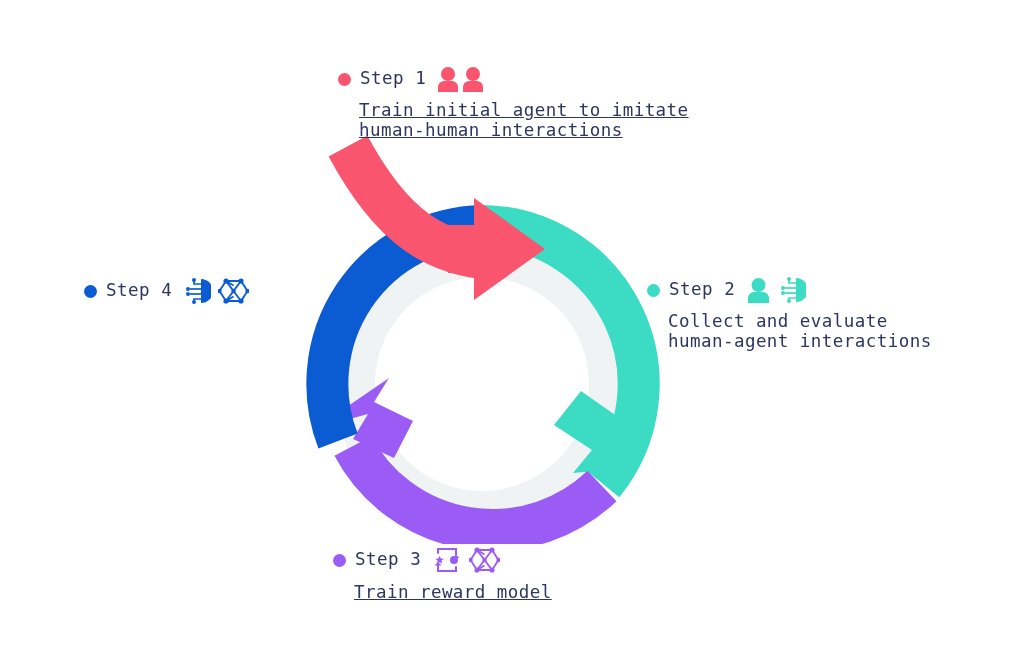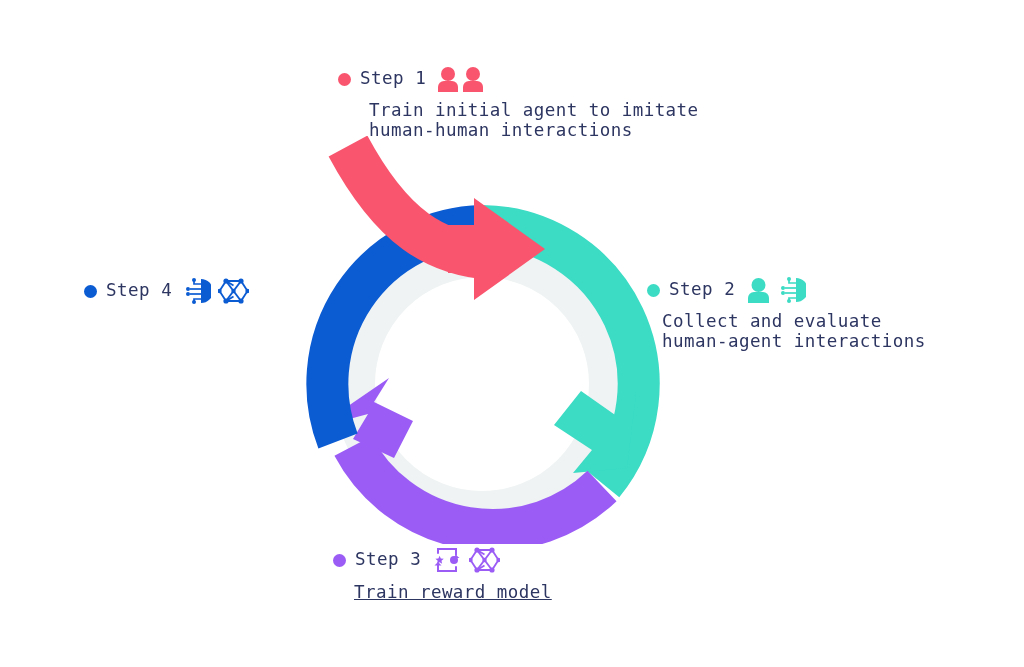--- a/index.html
+++ b/index.html
@@ -68,24 +68,24 @@
     margin-top: 9px;
     font-size: 17.5px;
     line-height: 1.12;
     letter-spacing: 0.45px;
     color: #2d3561;
     white-space: pre-line;
   }
 
   
   #step1 { left: 338px; top: 66px; }
-  #step1 .step-desc { margin-left: 31px; }
+  #step1 .step-desc { margin-left: 21px; text-decoration: underline; }
 
   #step2 { left: 647px; top: 277px; }
-  #step2 .step-desc { margin-left: 15px; }
+  #step2 .step-desc { margin-left: 21px; }
 
   #step3 { left: 333px; top: 546px; }
   #step3 .step-desc { margin-left: 21px; text-decoration: underline; }
 
   #step4 { left: 84px; top: 277px; }
   #step4 .step-desc { margin-left: 0px; }
 </style>
 </head>
 <body>
 

